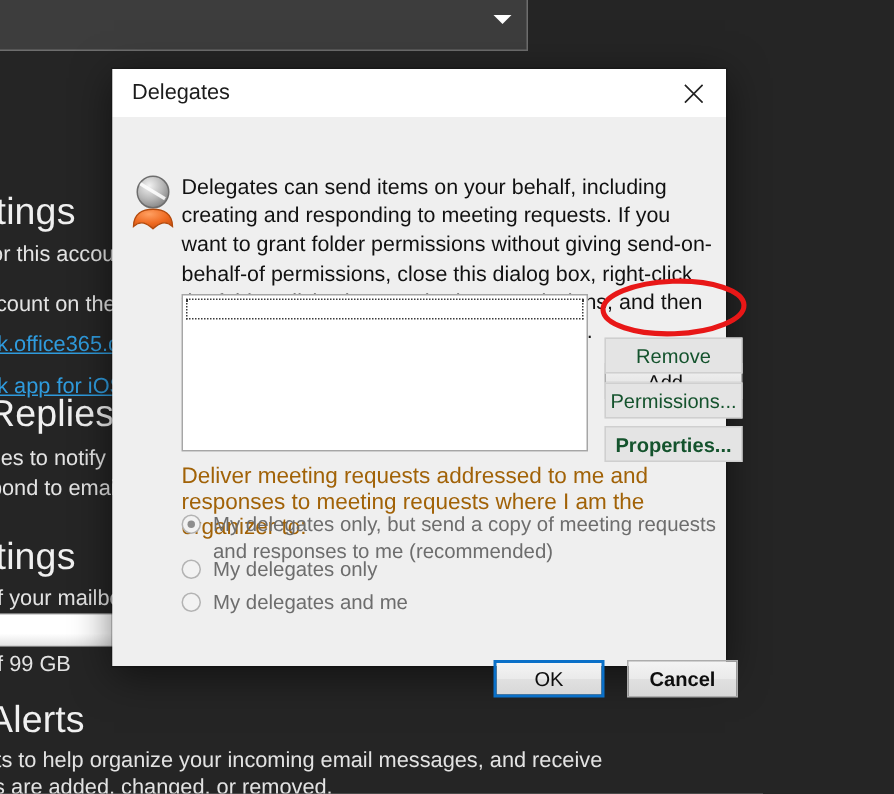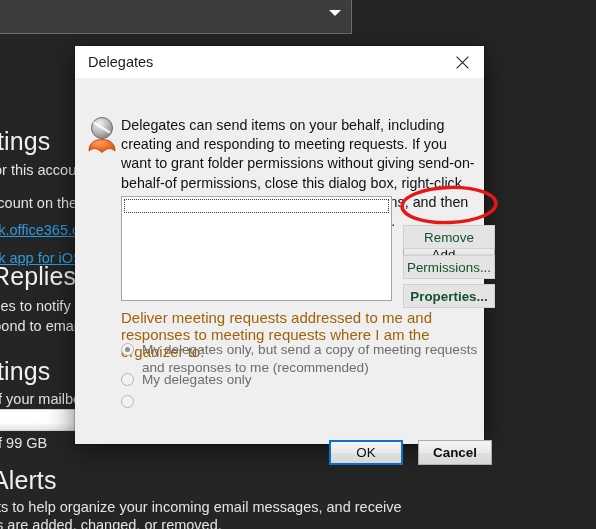--- a/index.html
+++ b/index.html
@@ -301,20 +301,21 @@
       <div class="radio-row r1">
         <span class="radio-mark checked"></span>
         <span class="radio-label">My delegates only, but send a copy of meeting requests and responses to me (recommended)</span>
       </div>
       <div class="radio-row r2">
         <span class="radio-mark"></span>
         <span class="radio-label">My delegates only</span>
       </div>
       <div class="radio-row r3">
         <span class="radio-mark"></span>
+        <span class="radio-label">My delegates and me</span>
       </div>
 
       <div class="bottom-btn ok">OK</div>
       <div class="bottom-btn cancel">Cancel</div>
 
       <svg class="annot-ellipse" viewBox="0 0 104 44">
         <ellipse cx="52" cy="22" rx="47" ry="17.5" fill="none" stroke="#e81717" stroke-width="3.4" transform="rotate(-2 52 22)"></ellipse>
       </svg>
 
     </div>

